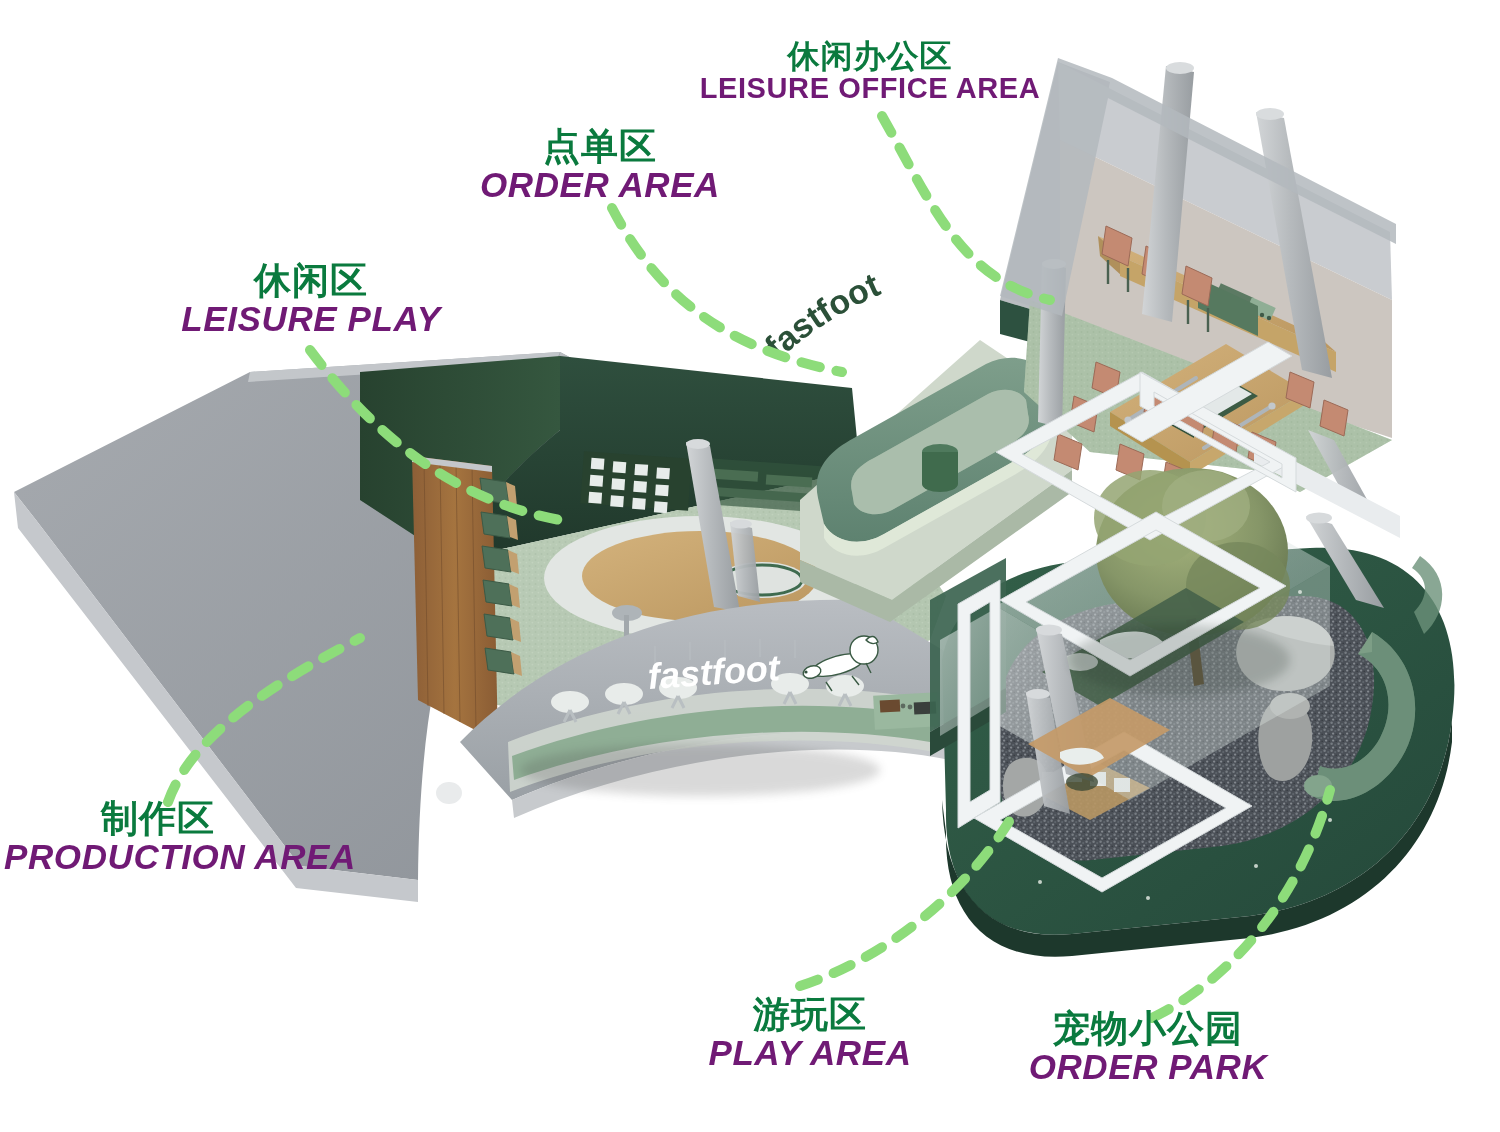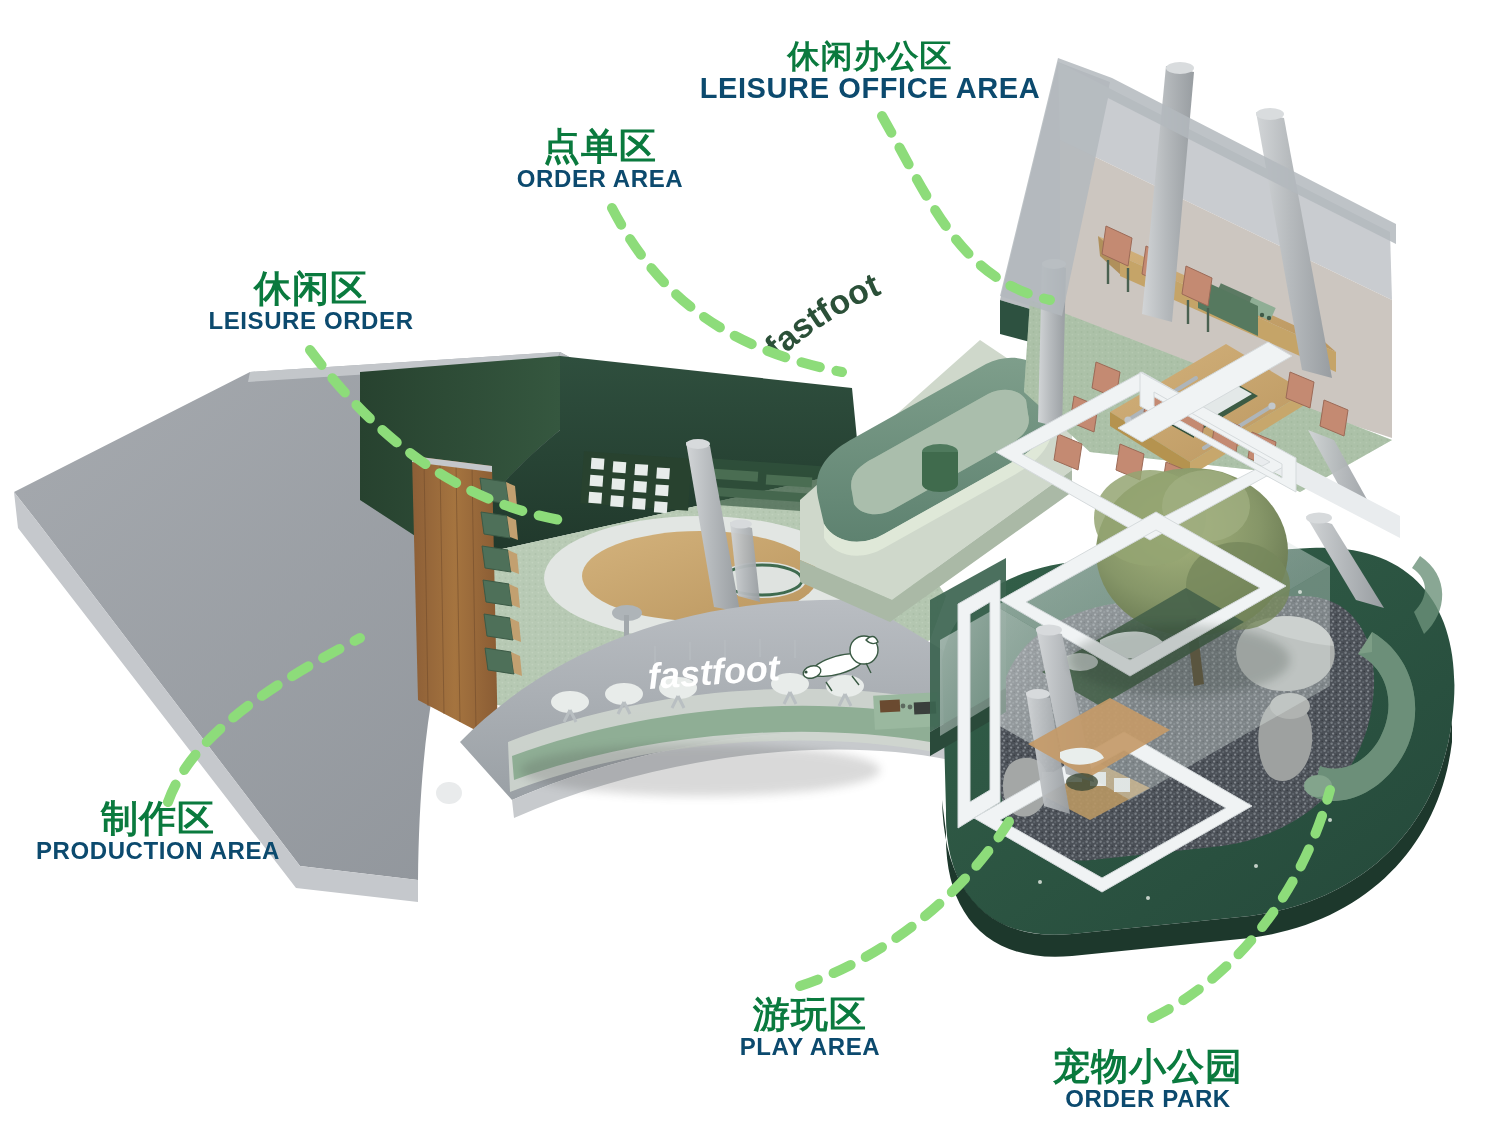--- a/index.html
+++ b/index.html
@@ -12,29 +12,29 @@
   #scene{position:absolute;inset:0;}
   #overlay{position:absolute;inset:0;pointer-events:none;}
 
   
   .label{position:absolute;white-space:nowrap;}
   .label .cn{
     display:block;font-weight:700;color:#0a7a3e;line-height:1.04;
     letter-spacing:1px;
   }
   .label .en{
-    display:block;font-weight:700;color:#0c4a6e;line-height:1.08;
+    display:block;font-weight:700;color:#701a75;line-height:1.08;
     letter-spacing:.6px;
   }
   .lb-center{text-align:center;}
 
   .sz-lg .cn{font-size:32px;}
   .sz-lg .en{font-size:29px;}
   .sz-md .cn{font-size:37px;}
-  .sz-md .en{font-size:24px;}
+  .sz-md .en{font-size:35px;font-style:italic;}
 </style>
 </head>
 <body>
 
 <div id="stage">
 
   <svg id="scene" viewBox="0 0 1500 1132">
     <defs>
       <linearGradient id="gRoof" x1="0" y1="0" x2="1" y2="1">
         <stop offset="0" stop-color="#a6aaaf"></stop>
@@ -496,33 +496,33 @@
   <div class="label lb-center sz-lg" style="left:690px;top:40px;width:360px;">
     <span class="cn">休闲办公区</span>
     <span class="en">LEISURE OFFICE AREA</span>
   </div>
 
   <div class="label lb-center sz-md" style="left:460px;top:128px;width:280px;">
     <span class="cn">点单区</span>
     <span class="en">ORDER AREA</span>
   </div>
 
-  <div class="label lb-center sz-md" style="left:168px;top:270px;width:286px;">
+  <div class="label lb-center sz-md" style="left:168px;top:262px;width:286px;">
     <span class="cn">休闲区</span>
-    <span class="en">LEISURE ORDER</span>
+    <span class="en">LEISURE PLAY</span>
   </div>
 
   <div class="label lb-center sz-md" style="left:678px;top:996px;width:264px;">
     <span class="cn">游玩区</span>
     <span class="en">PLAY AREA</span>
   </div>
 
   <div class="label lb-center sz-md" style="left:4px;top:800px;width:308px;">
     <span class="cn">制作区</span>
     <span class="en">PRODUCTION AREA</span>
   </div>
 
-  <div class="label lb-center sz-md" style="left:1006px;top:1048px;width:284px;">
+  <div class="label lb-center sz-md" style="left:1006px;top:1010px;width:284px;">
     <span class="cn">宠物小公园</span>
     <span class="en">ORDER PARK</span>
   </div>
 
 </div>
 
 </body></html>

